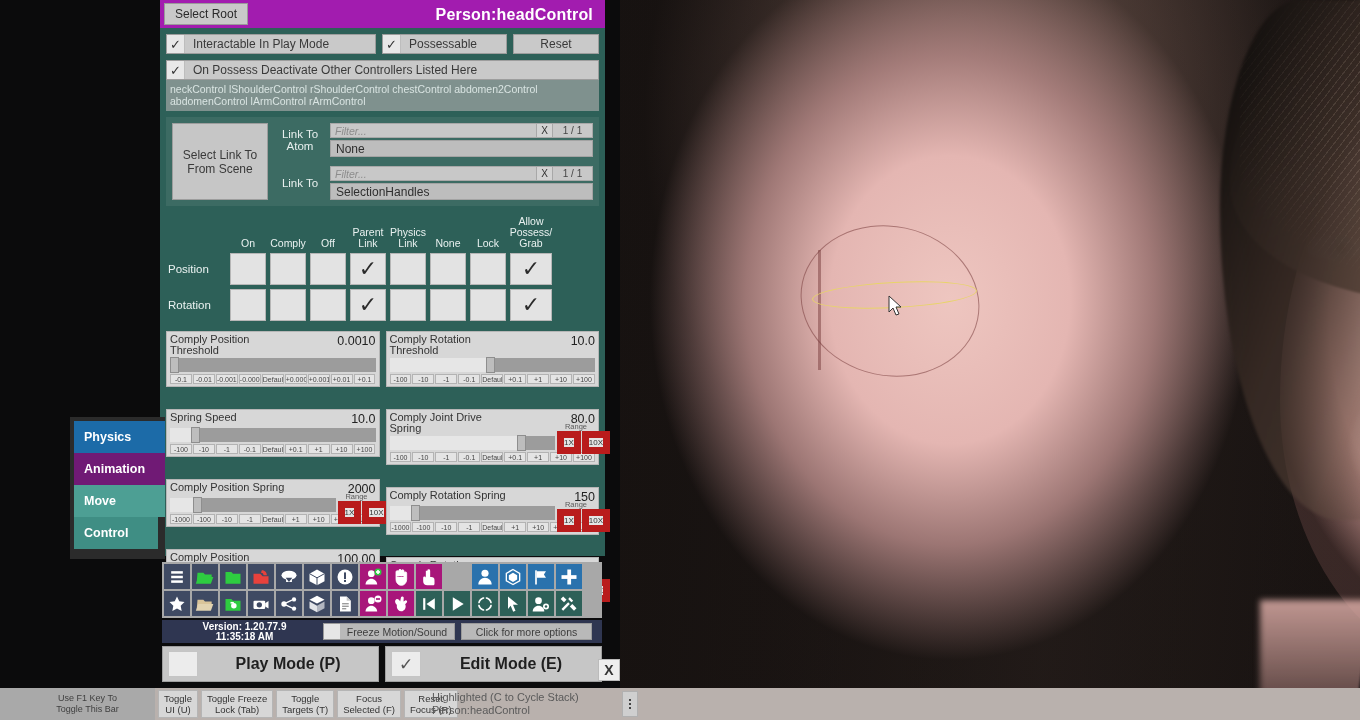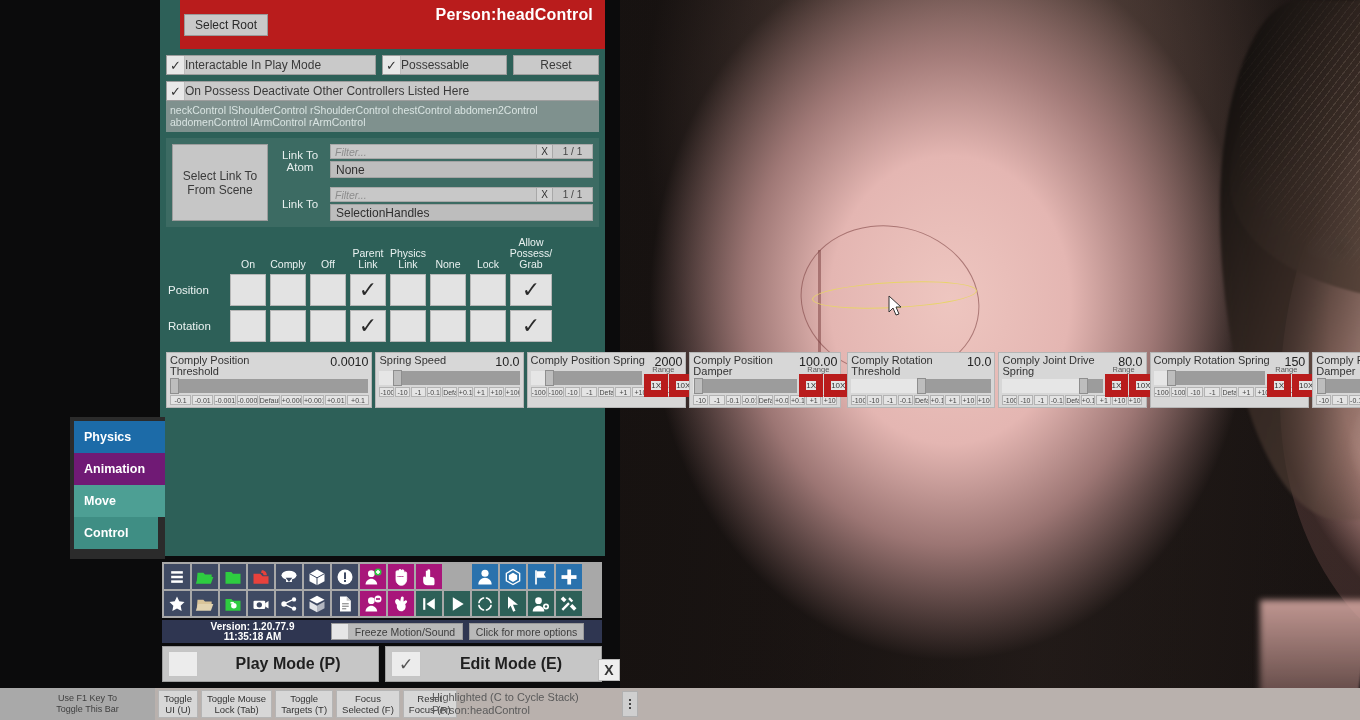--- a/index.html
+++ b/index.html
@@ -65,43 +65,43 @@
   .sel-arc-b { position:absolute; left:818px; top:250px; width:3px; height:120px; background: rgba(120,60,60,0.5); }
   .cursor-arrow { position:absolute; left:888px; top:295px; width:0; height:0; }
   .cursor-arrow svg { position:absolute; left:0; top:0; }
 
   
   #panel {
     position:absolute; left:160px; top:0; width:445px; height:556px;
     background:#2d6058;
   }
   .titlebar {
-    position:relative; height:49px; background:#b91c1c;
-    display:flex; align-items:center;margin-left:20px;
+    position:relative; height:28px; background:#a21caf;
+    display:flex; align-items:center;
   }
   .select-root-btn {
     margin-left:4px; background:#c9c9c9; color:#2a2a2a; font-size:12px;
     padding:3px 10px; border:1px solid #9a9a9a;
   }
   .panel-title {
     position:absolute; right:12px; top:6px;
     color:#fff; font-weight:bold; font-size:16px; letter-spacing:.2px;
   }
 
   .row { display:flex; padding:0 6px; gap:6px; }
   .chk {
     background:#c9c9c9; border:1px solid #9d9d9d;
     display:flex; align-items:center; height:20px; font-size:12px; color:#3a3a3a;
   }
   .chk .box {
     width:18px; height:18px; background:#e8e8e8; border-right:1px solid #bdbdbd;
     display:flex; align-items:center; justify-content:center; flex:0 0 18px;
     font-size:13px; color:#333; line-height:1;
   }
-  .chk .lbl { white-space:nowrap; overflow:hidden; }
+  .chk .lbl { padding-left:8px; white-space:nowrap; overflow:hidden; }
   .btn-plain {
     background:#c9c9c9; border:1px solid #9d9d9d; height:20px; font-size:12px; color:#3a3a3a;
     display:flex; align-items:center; justify-content:center;
   }
 
   .deact-box { margin:6px 6px 0 6px; background:#3c6b63; padding:0; }
   .deact-list {
     background:#7f918e; color:#d9e4e2; font-size:10.5px; line-height:12px;
     padding:3px 4px 4px 4px;
   }
@@ -131,21 +131,21 @@
   .mx-cell { width:40px; display:flex; justify-content:center; }
   .mx-box {
     width:36px; height:32px; background:#e3e3e3; border:1px solid #b6b6b6;
     display:flex; align-items:center; justify-content:center; font-size:22px; color:#2b2b2b; line-height:1;
   }
   .mx-cell.wide { width:46px; }
   .mx-cell.wide .mx-box { width:42px; }
 
   
   .sliders { margin:4px 6px 0 6px; display:flex; gap:6px; }
-  .slider-col { flex:1; display:flex; gap:3px; }
+  .slider-col { flex:1; display:flex; flex-direction:column; gap:22px; }
   .slider-card { background:#d7d7d7; border:1px solid #b6b6b6; padding:2px 3px 2px 3px; position:relative; }
   .sl-top { display:flex; justify-content:space-between; align-items:flex-start; }
   .sl-name { font-size:11px; color:#333; line-height:11px; max-width:120px; }
   .sl-val { font-size:12.5px; color:#222; font-weight:normal; }
   .sl-track { position:relative; height:14px; background:#9c9c9c; margin:2px 0 2px 0; }
   .sl-track.hasrange { margin-right:40px; }
   .sl-fill { position:absolute; left:0; top:0; bottom:0; background:#e6e6e6; }
   .sl-thumb { position:absolute; top:-1px; width:9px; height:16px; background:#bdbdbd; border:1px solid #8e8e8e; }
   .sl-range {
     position:absolute; right:3px; top:13px; width:38px; text-align:center;
@@ -176,21 +176,21 @@
     background:#a8a8a8; padding:2px; display:flex; flex-direction:column; gap:2px;
   }
   .tb-row { display:flex; gap:2px; height:25px; }
   .tb-btn { width:26px; height:25px; display:flex; align-items:center; justify-content:center; }
   .tb-btn svg { display:block; }
   .tb-gap { width:26px; height:25px; background:#a8a8a8; }
 
   
   #verbar {
     position:absolute; left:162px; top:620px; width:440px; height:23px;
-    background:#2f3651; display:flex; align-items:center; padding:0 18px; gap:6px;
+    background:#2f3651; display:flex; align-items:center; padding:0 10px; gap:6px;
   }
   .ver-txt { color:#fff; font-size:10px; font-weight:bold; line-height:10px; text-align:center; width:145px; }
   .freeze { display:flex; align-items:center; background:#b9b9b9; border:1px solid #9a9a9a; height:17px; flex:0 0 132px; }
   .freeze .box { width:16px; height:15px; background:#e6e6e6; }
   .freeze .lbl { flex:1; text-align:center; font-size:10.5px; color:#3d3d3d; }
   .moreopts { background:#b9b9b9; border:1px solid #9a9a9a; height:17px; flex:1; text-align:center; font-size:10.5px; color:#3d3d3d; display:flex; align-items:center; justify-content:center; }
 
   
   #modebar { position:absolute; left:162px; top:646px; width:440px; height:36px; display:flex; gap:6px; }
   .mode {
@@ -820,21 +820,21 @@
     <div class="bb-left">
       <div>Use F1 Key To</div>
       <div>Toggle This Bar</div>
     </div>
     <div class="bb-btns" id="bb-btns">
         <div class="bb-btn">
           <div>Toggle</div>
           <div>UI (U)</div>
         </div>
         <div class="bb-btn">
-          <div>Toggle Mouse</div>
+          <div>Toggle Freeze</div>
           <div>Lock (Tab)</div>
         </div>
         <div class="bb-btn">
           <div>Toggle</div>
           <div>Targets (T)</div>
         </div>
         <div class="bb-btn">
           <div>Focus</div>
           <div>Selected (F)</div>
         </div>

